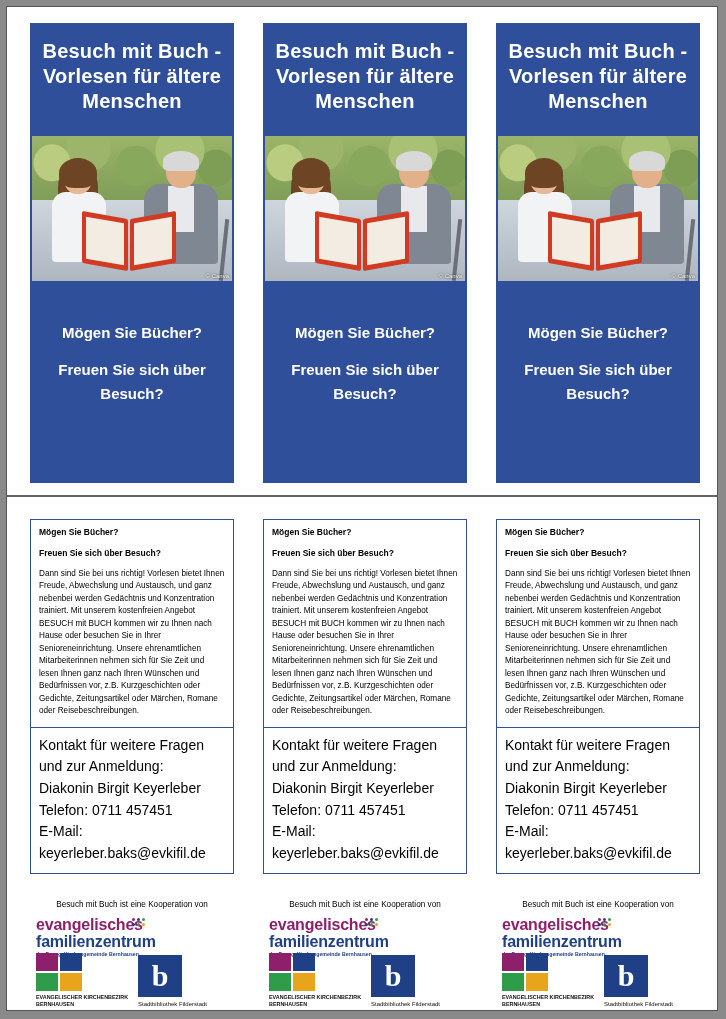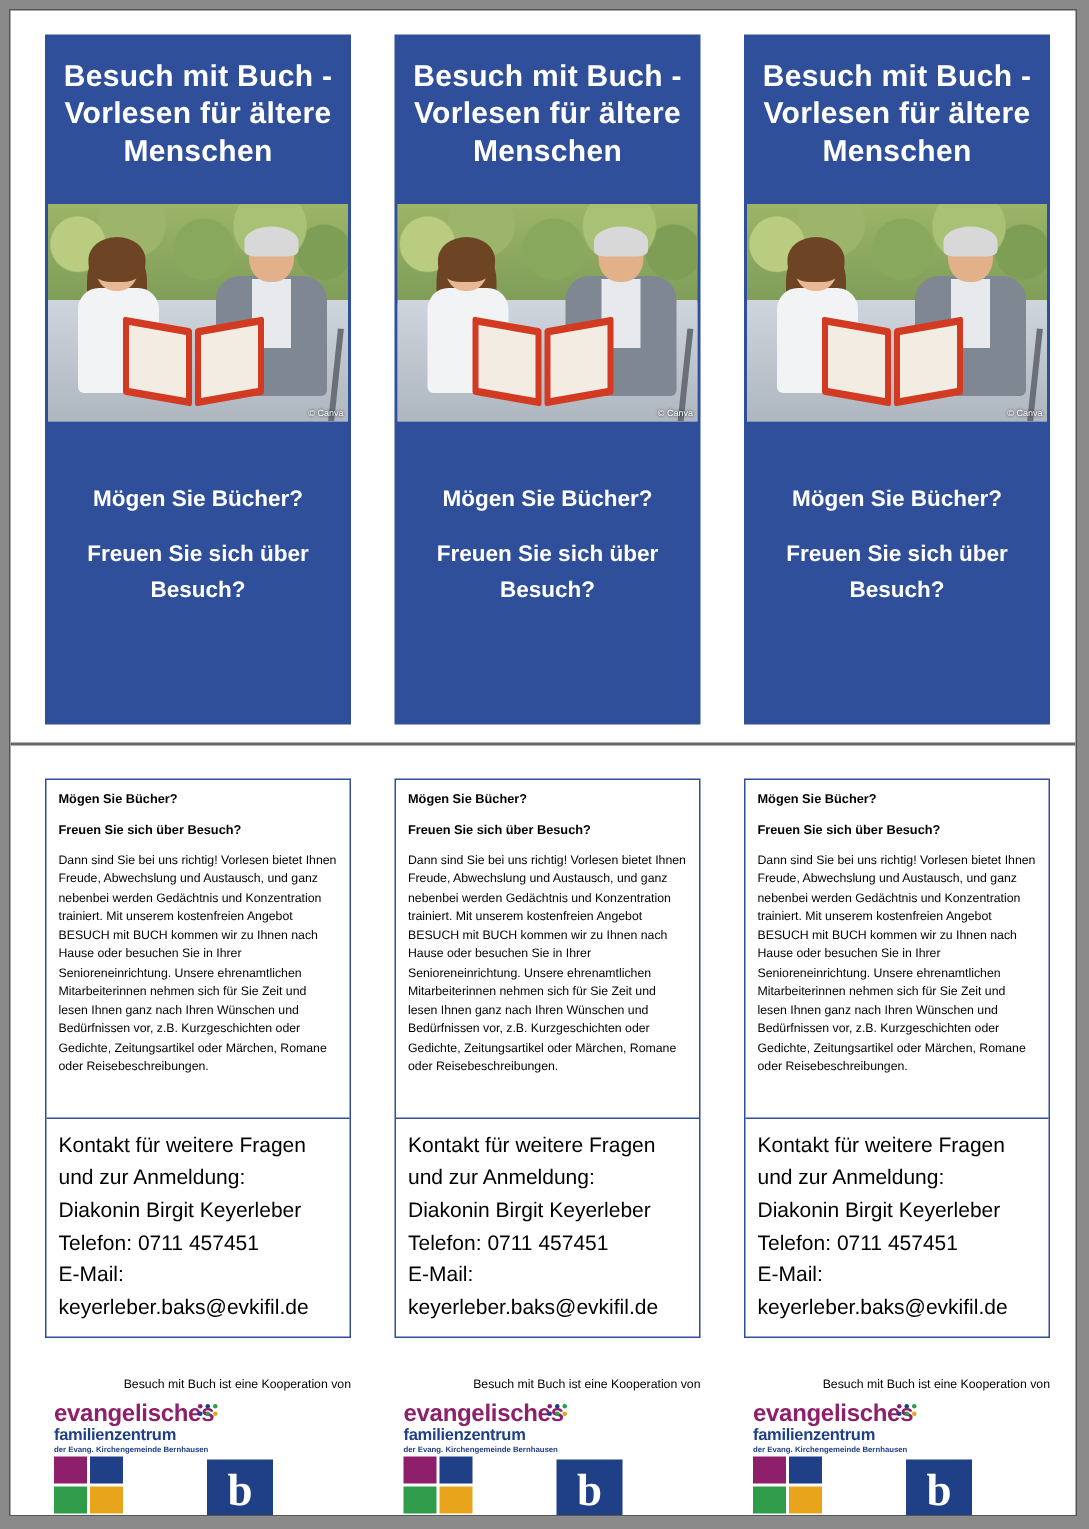--- a/index.html
+++ b/index.html
@@ -199,35 +199,35 @@
     font-size: 8.5px;
     font-weight: bold;
     color: #000;
     margin-bottom: 10px;
   }
   .tb-body {
     font-size: 8.2px;
     line-height: 1.52;
     color: #000;
     text-align: left;
-    margin-bottom: 27px;
+    margin-bottom: 9px;
   }
   .tb-divider {
     border-top: 1px solid #2f4f9b;
     margin: 0 -8px 7px -8px;
   }
   .tb-contact {
     font-size: 14px;
     line-height: 1.55;
     color: #000;
   }
   .tb-contact .mail { color: #000; }
 
   .coop-line {
-    text-align: right;
+    text-align: center;
     font-size: 8.2px;
     color: #000;
     margin-top: 26px;
     margin-bottom: 8px;
   }
   .logos {
     position: relative;
     height: 110px;
   }
   
@@ -238,21 +238,21 @@
   }
   .efz .word1 {
     color: #8e1f6a;
     font-size: 16px;
     font-weight: bold;
     line-height: 1.05;
     letter-spacing: -0.2px;
   }
   .efz .word2 {
     color: #1f3f87;
-    font-size: 11px;
+    font-size: 16px;
     font-weight: bold;
     line-height: 1.05;
     letter-spacing: -0.2px;
   }
   .efz .sub {
     color: #1f3f87;
     font-size: 5.2px;
     font-weight: bold;
     margin-top: 1px;
   }

